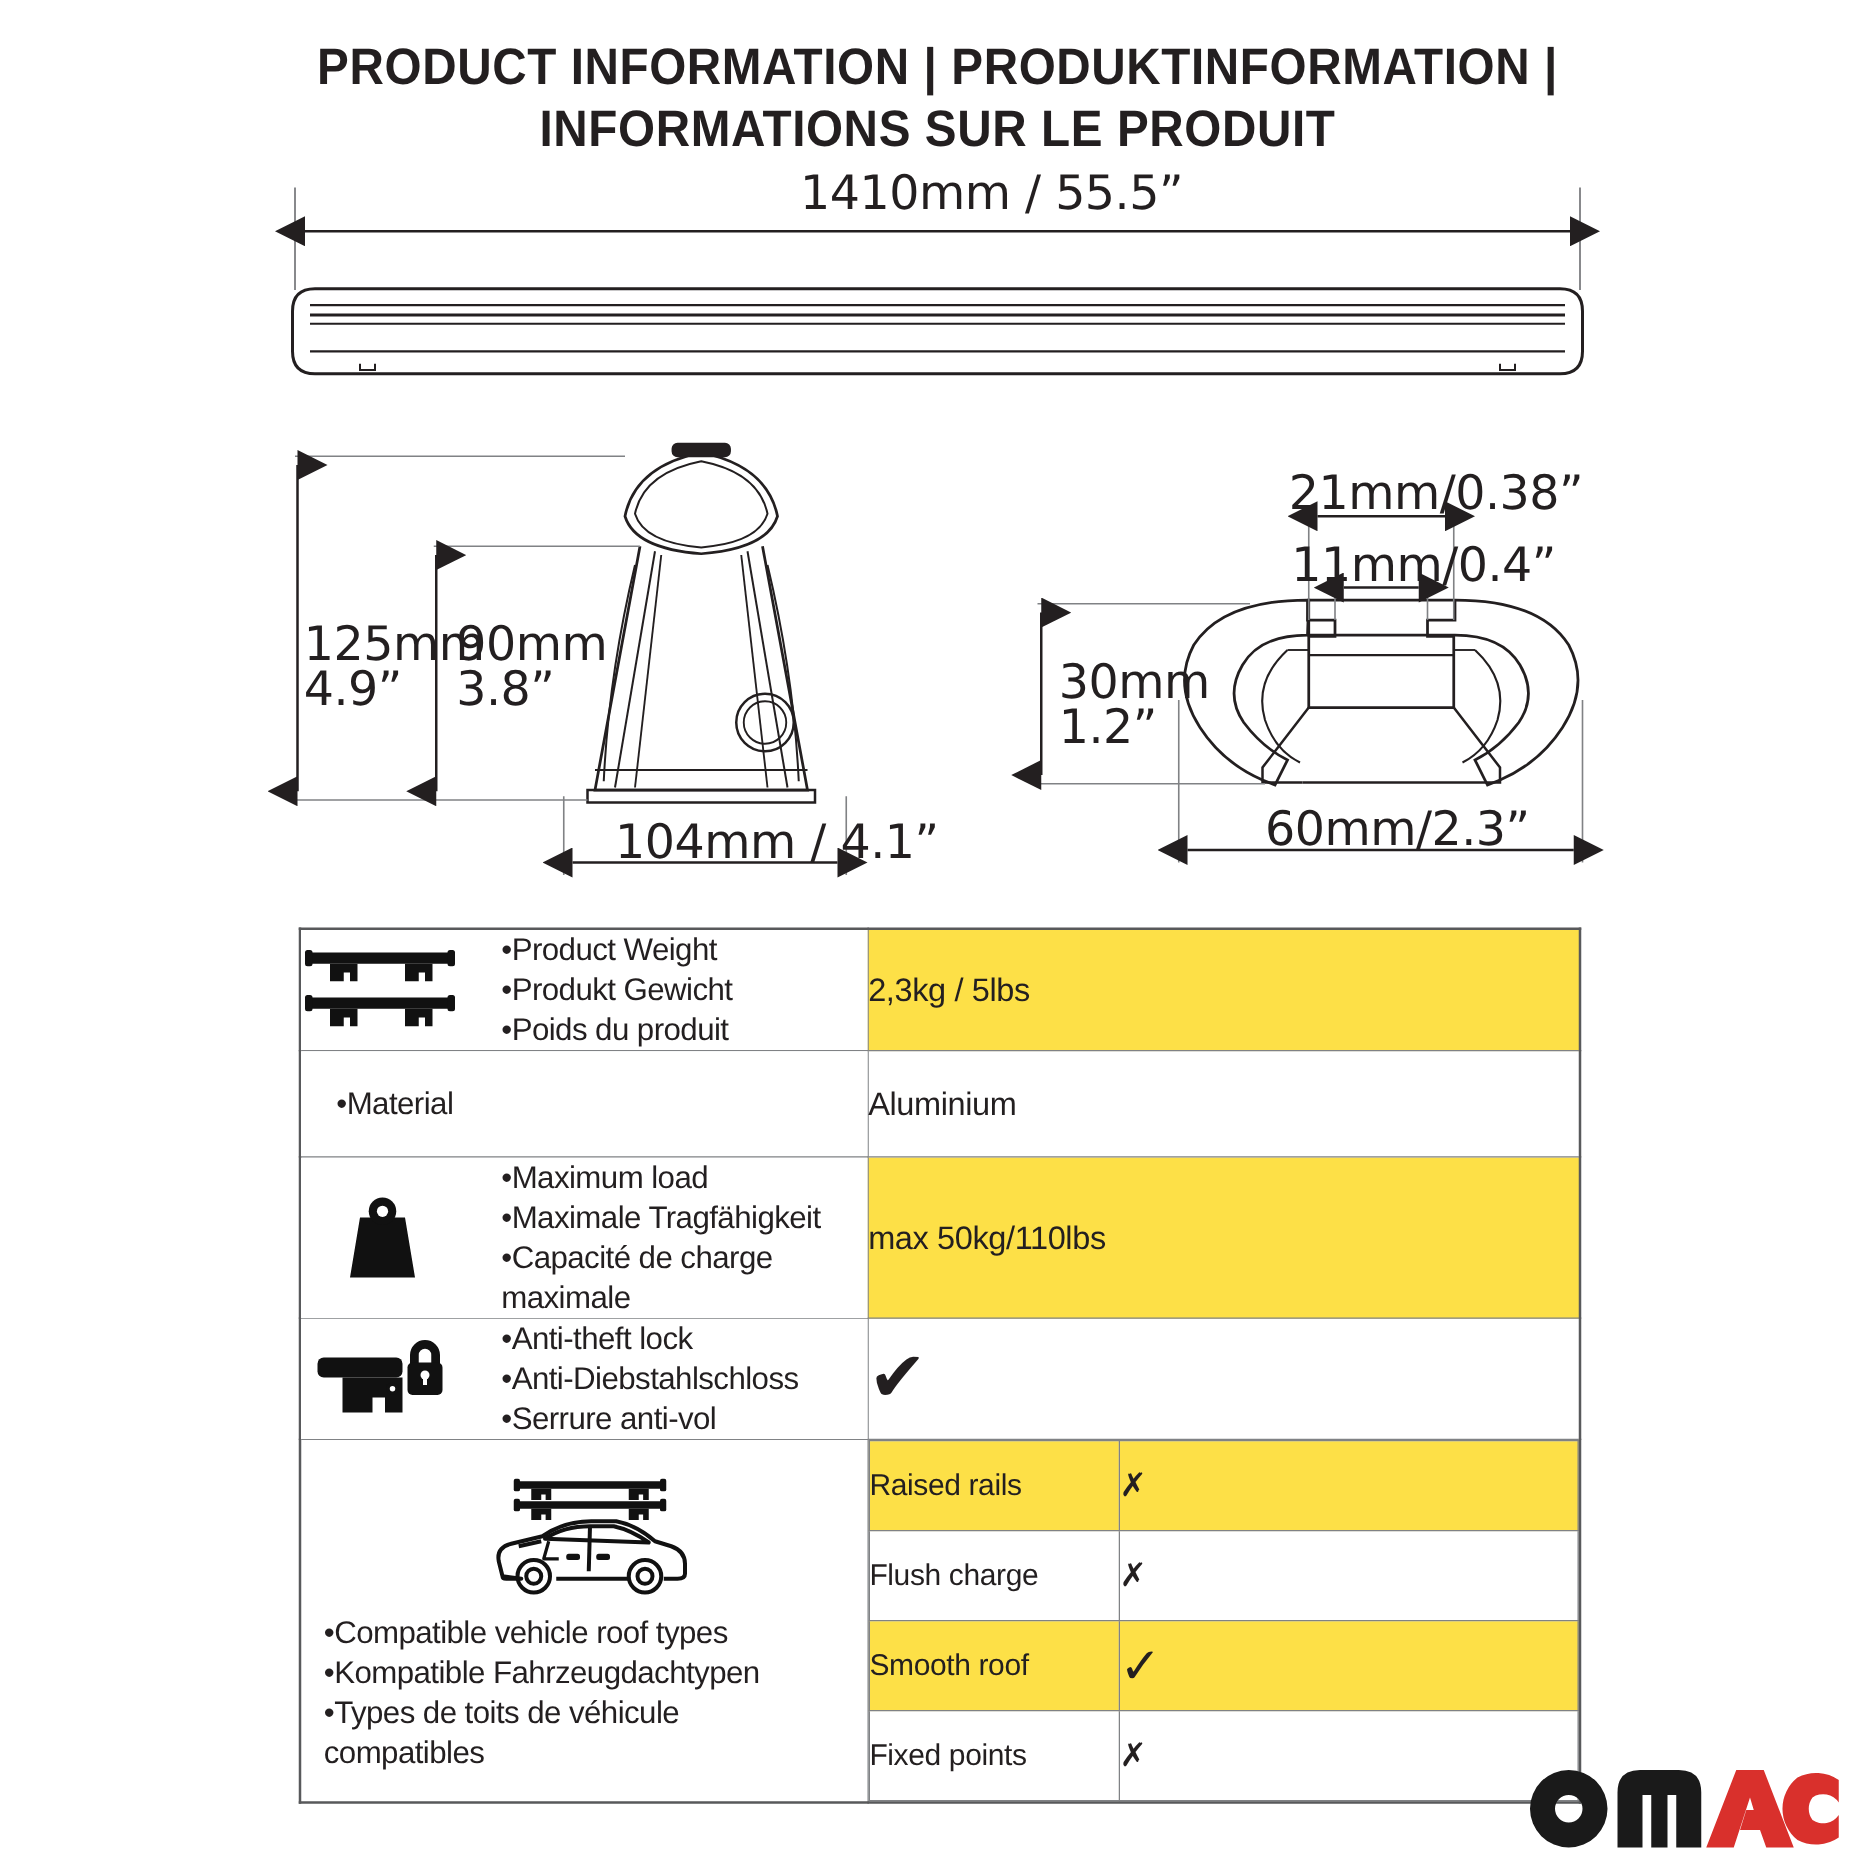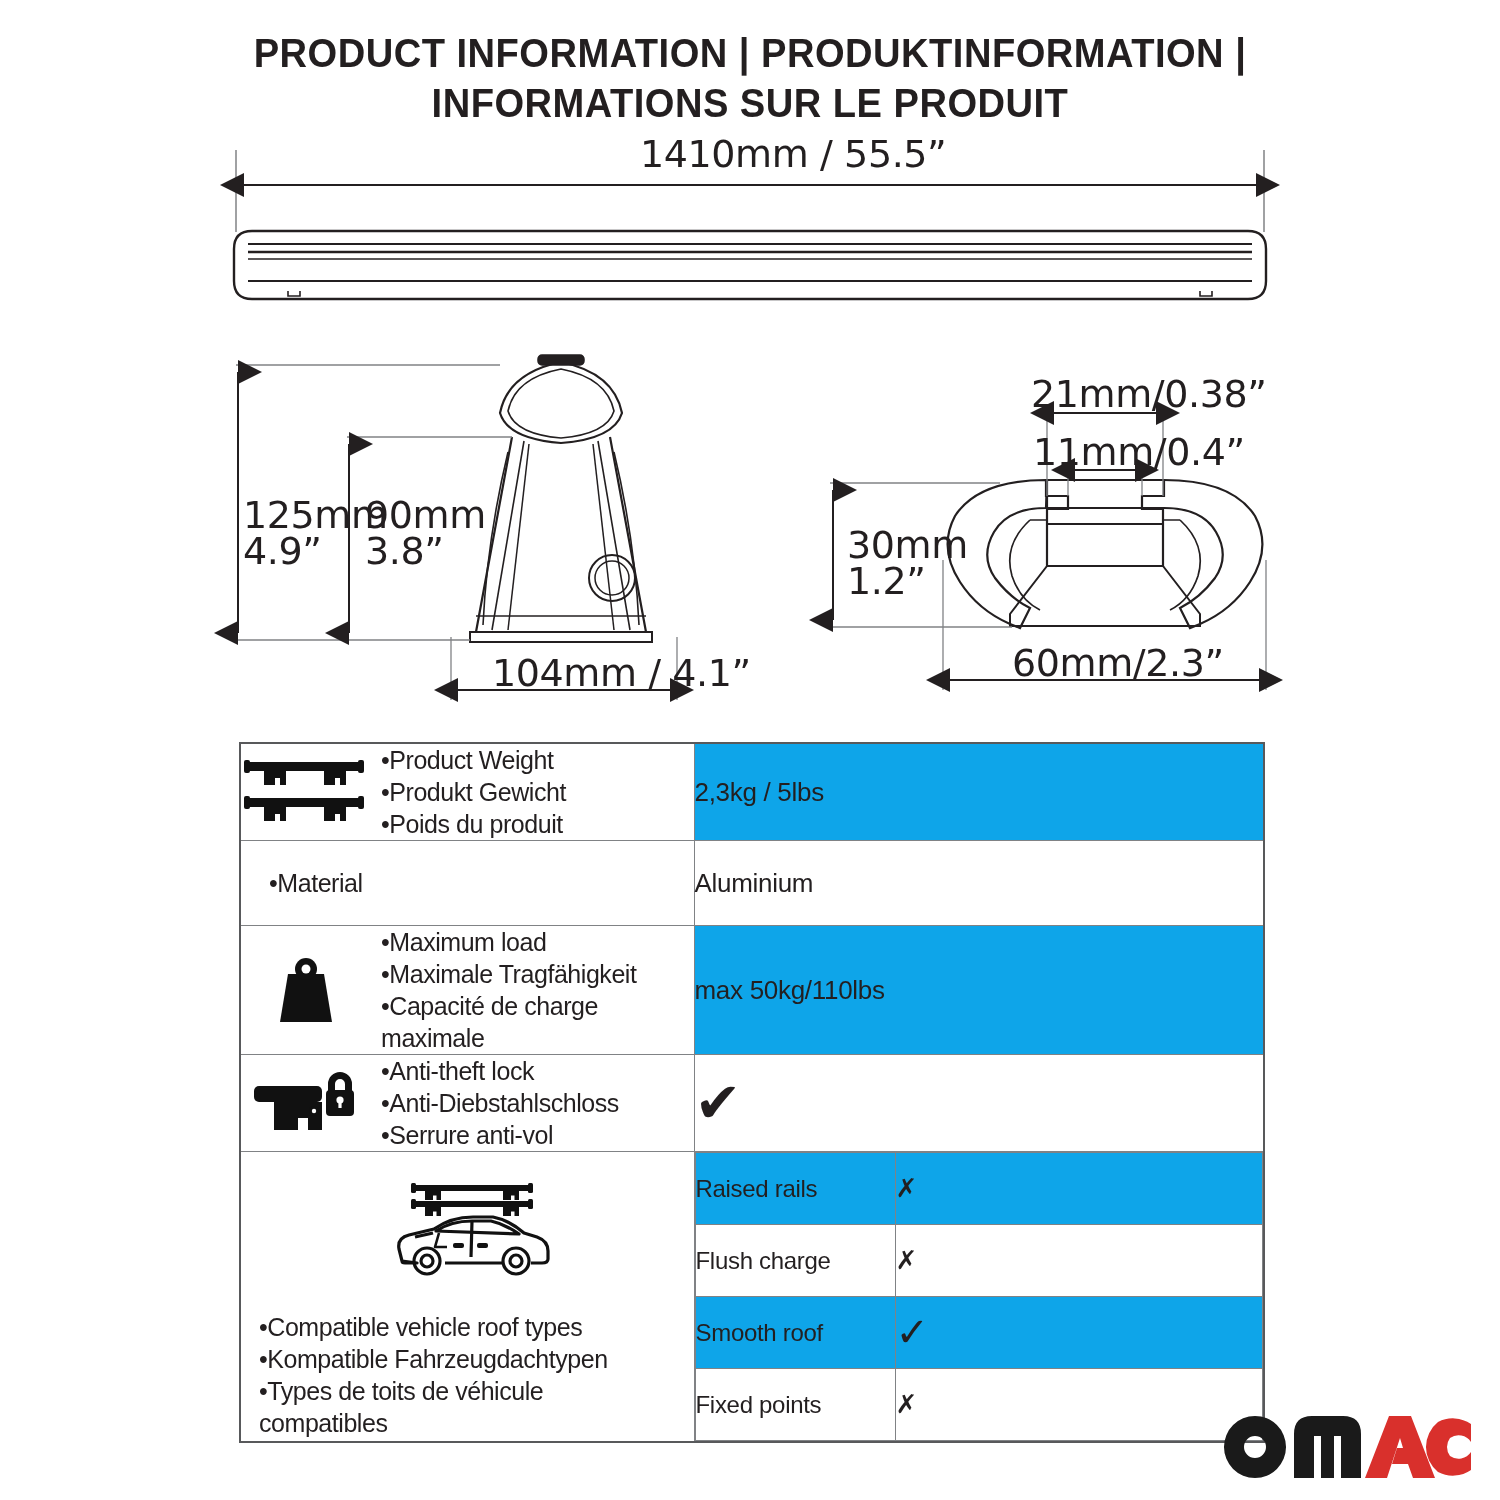--- a/index.html
+++ b/index.html
@@ -69,27 +69,27 @@
     width: 454px;
     padding: 10px 8px 10px 18px;
     position: relative;
   }
   .cell-value {
     padding: 10px 0 10px 26px;
     font-size: 26px;
     color: #231f20;
     letter-spacing: -0.3px;
   }
-  .shade { background: #0ea5e9; }
+  .shade { background: #fde047; }
   .white { background: #ffffff; }
 
   .label-row {
     display: flex;
     align-items: center;
-    gap: 10px;
+    gap: 30px;
   }
   .icon-box {
     flex: 0 0 auto;
     width: 130px;
     display: flex;
     align-items: center;
     justify-content: center;
   }
   .bullets {
     font-size: 25px;
@@ -120,21 +120,20 @@
   .subtable td:last-child { border-right: none; }
 
   .roof-cell { padding: 0 !important; vertical-align: top; margin-top: 46px; }
   .roof-label-cell { padding: 0 !important; vertical-align: top; }
   .roof-label-inner {
     padding: 14px 8px 14px 18px;
     height: 288px;
     display: flex;
     flex-direction: column;
     align-items: flex-start;
-    gap: 21px;
   }
   .car-icon-wrap {
     width: 100%;
     display: flex;
     justify-content: center;
     margin-top: 8px;
     margin-bottom: 10px;
   }
 
   .check { font-size: 40px; line-height: 1; font-weight: bold; }

